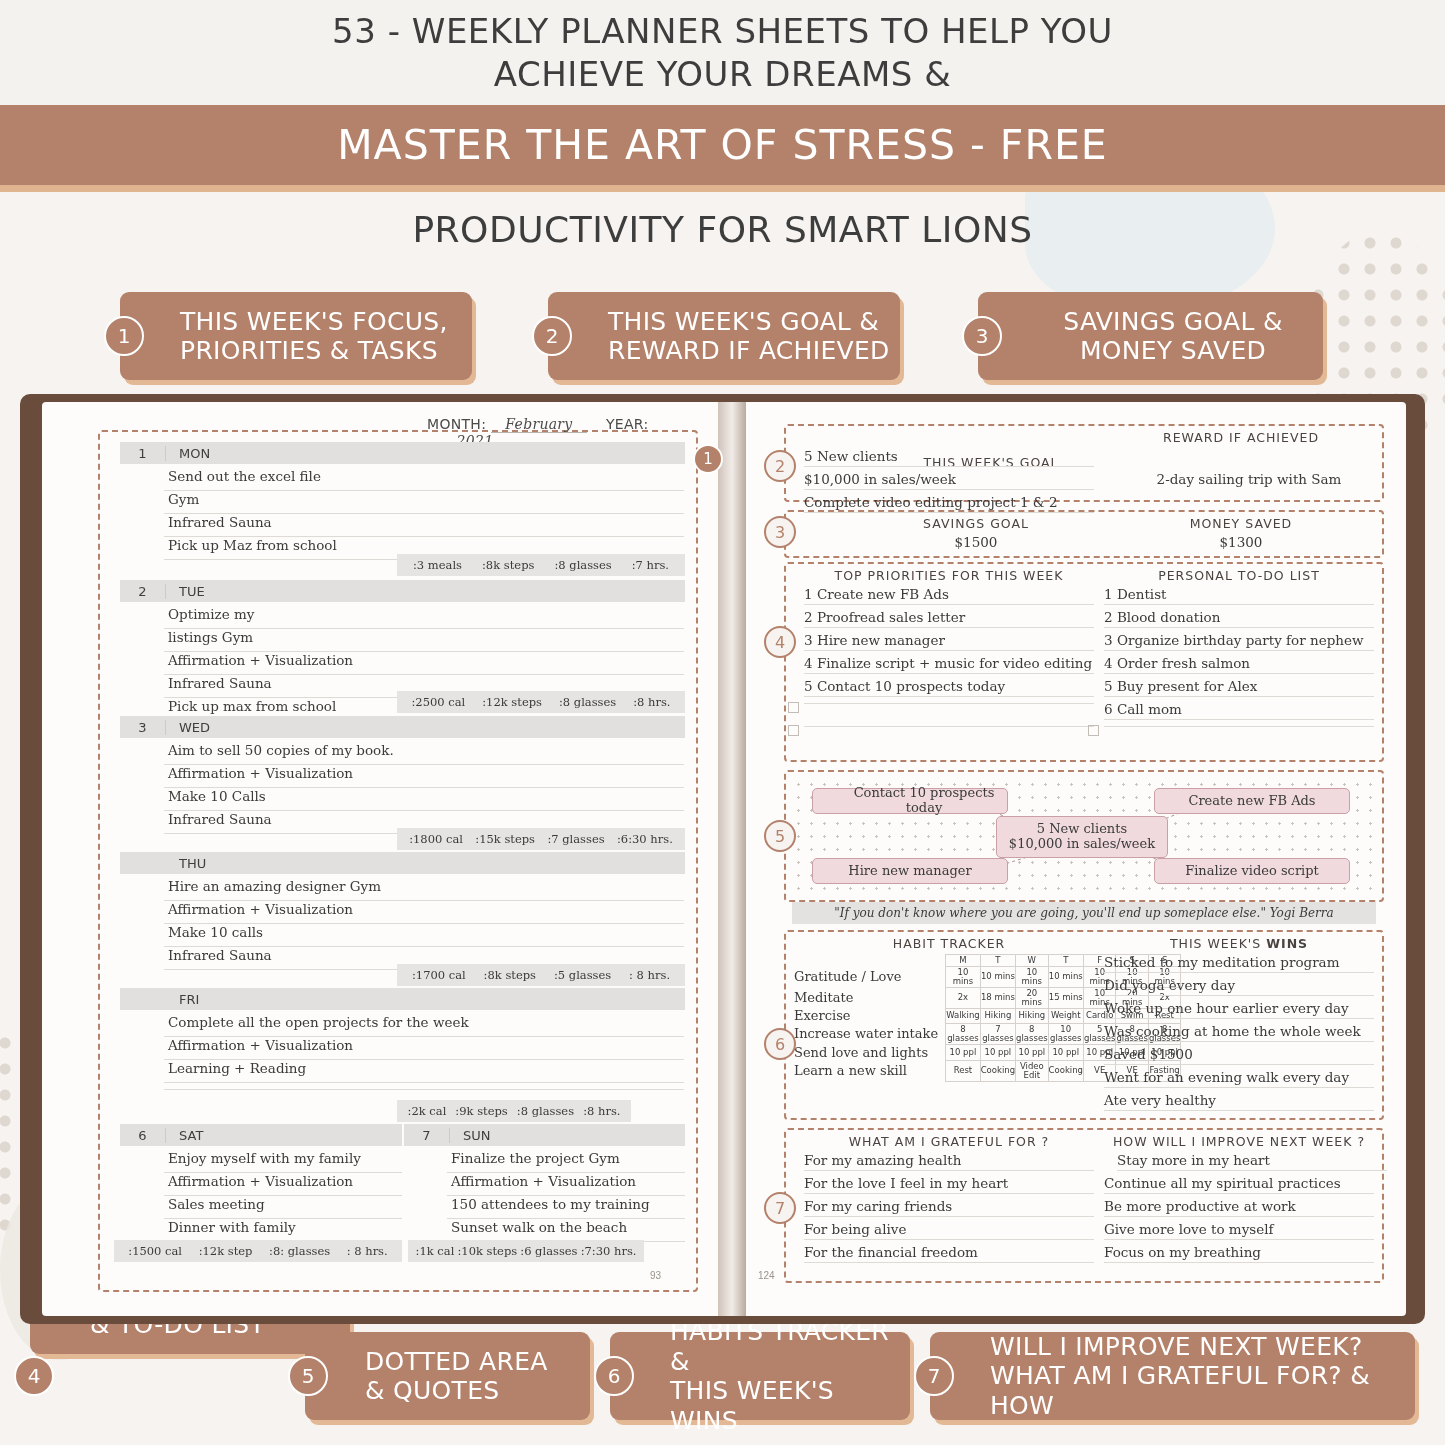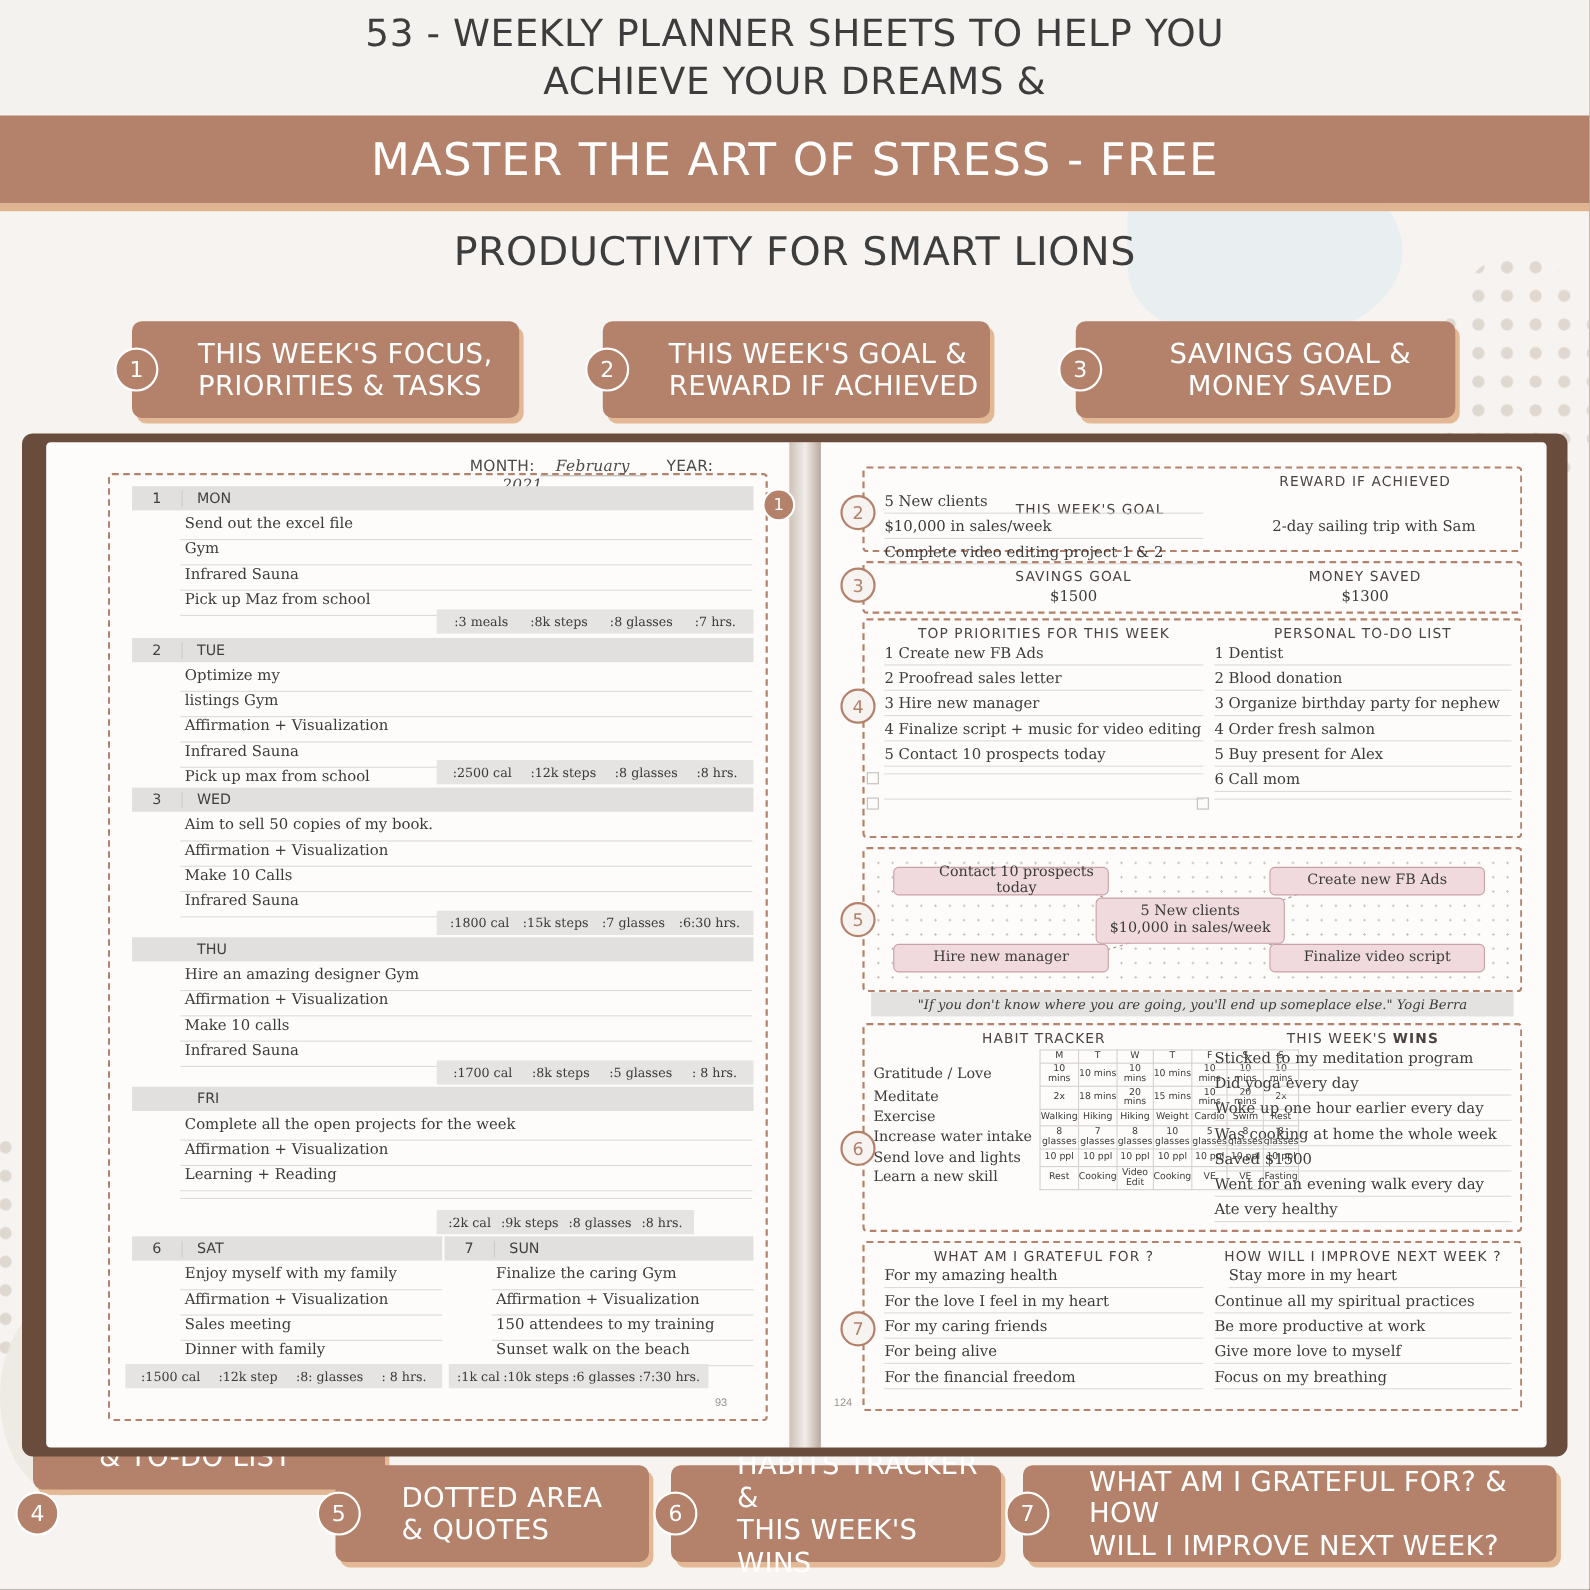--- a/index.html
+++ b/index.html
@@ -235,22 +235,22 @@
   <div class="pill" id="pill6">
     <div class="lbl">
       <div>HABITS TRACKER &amp;</div>
       <div>THIS WEEK'S WINS</div>
     </div>
   </div>
   <div class="num" style="left:594px; top:1356px;">6</div>
 
   <div class="pill" id="pill7">
     <div class="lbl">
+      <div>WILL I IMPROVE NEXT WEEK?</div>
       <div>WHAT AM I GRATEFUL FOR? &amp; HOW</div>
-      <div>WILL I IMPROVE NEXT WEEK?</div>
     </div>
   </div>
   <div class="num" style="left:914px; top:1356px;">7</div>
 
   <div class="book">
 
     <div class="page-left">
       <div class="dashed" style="left:56px; top:28px; width:600px; height:862px;"></div>
 
       <div class="month-line">
@@ -342,21 +342,21 @@
         <span class="dname">SAT</span>
       </div>
       <div class="day-hdr" style="left:362px; top:722px; width:281px;">
         <span class="dnum">7</span>
         <span class="dname">SUN</span>
       </div>
       <div class="task" style="left:122px; top:748px; width:238px;">Enjoy myself with my family</div>
       <div class="task" style="left:122px; top:771px; width:238px;">Affirmation + Visualization</div>
       <div class="task" style="left:122px; top:794px; width:238px;">Sales meeting</div>
       <div class="task" style="left:122px; top:817px; width:238px;">Dinner with family</div>
-      <div class="task" style="left:405px; top:748px; width:238px;">Finalize the caring Gym</div>
+      <div class="task" style="left:405px; top:748px; width:238px;">Finalize the project Gym</div>
       <div class="task" style="left:405px; top:771px; width:238px;">Affirmation + Visualization</div>
       <div class="task" style="left:405px; top:794px; width:238px;">150 attendees to my training</div>
       <div class="task" style="left:405px; top:817px; width:238px;">Sunset walk on the beach</div>
 
       <div class="metrics" style="left:72px; top:838px; width:288px;">
         <span>:1500 cal</span>
         <span>:12k step</span>
         <span>:8: glasses</span>
         <span>: 8 hrs.</span>
       </div>

